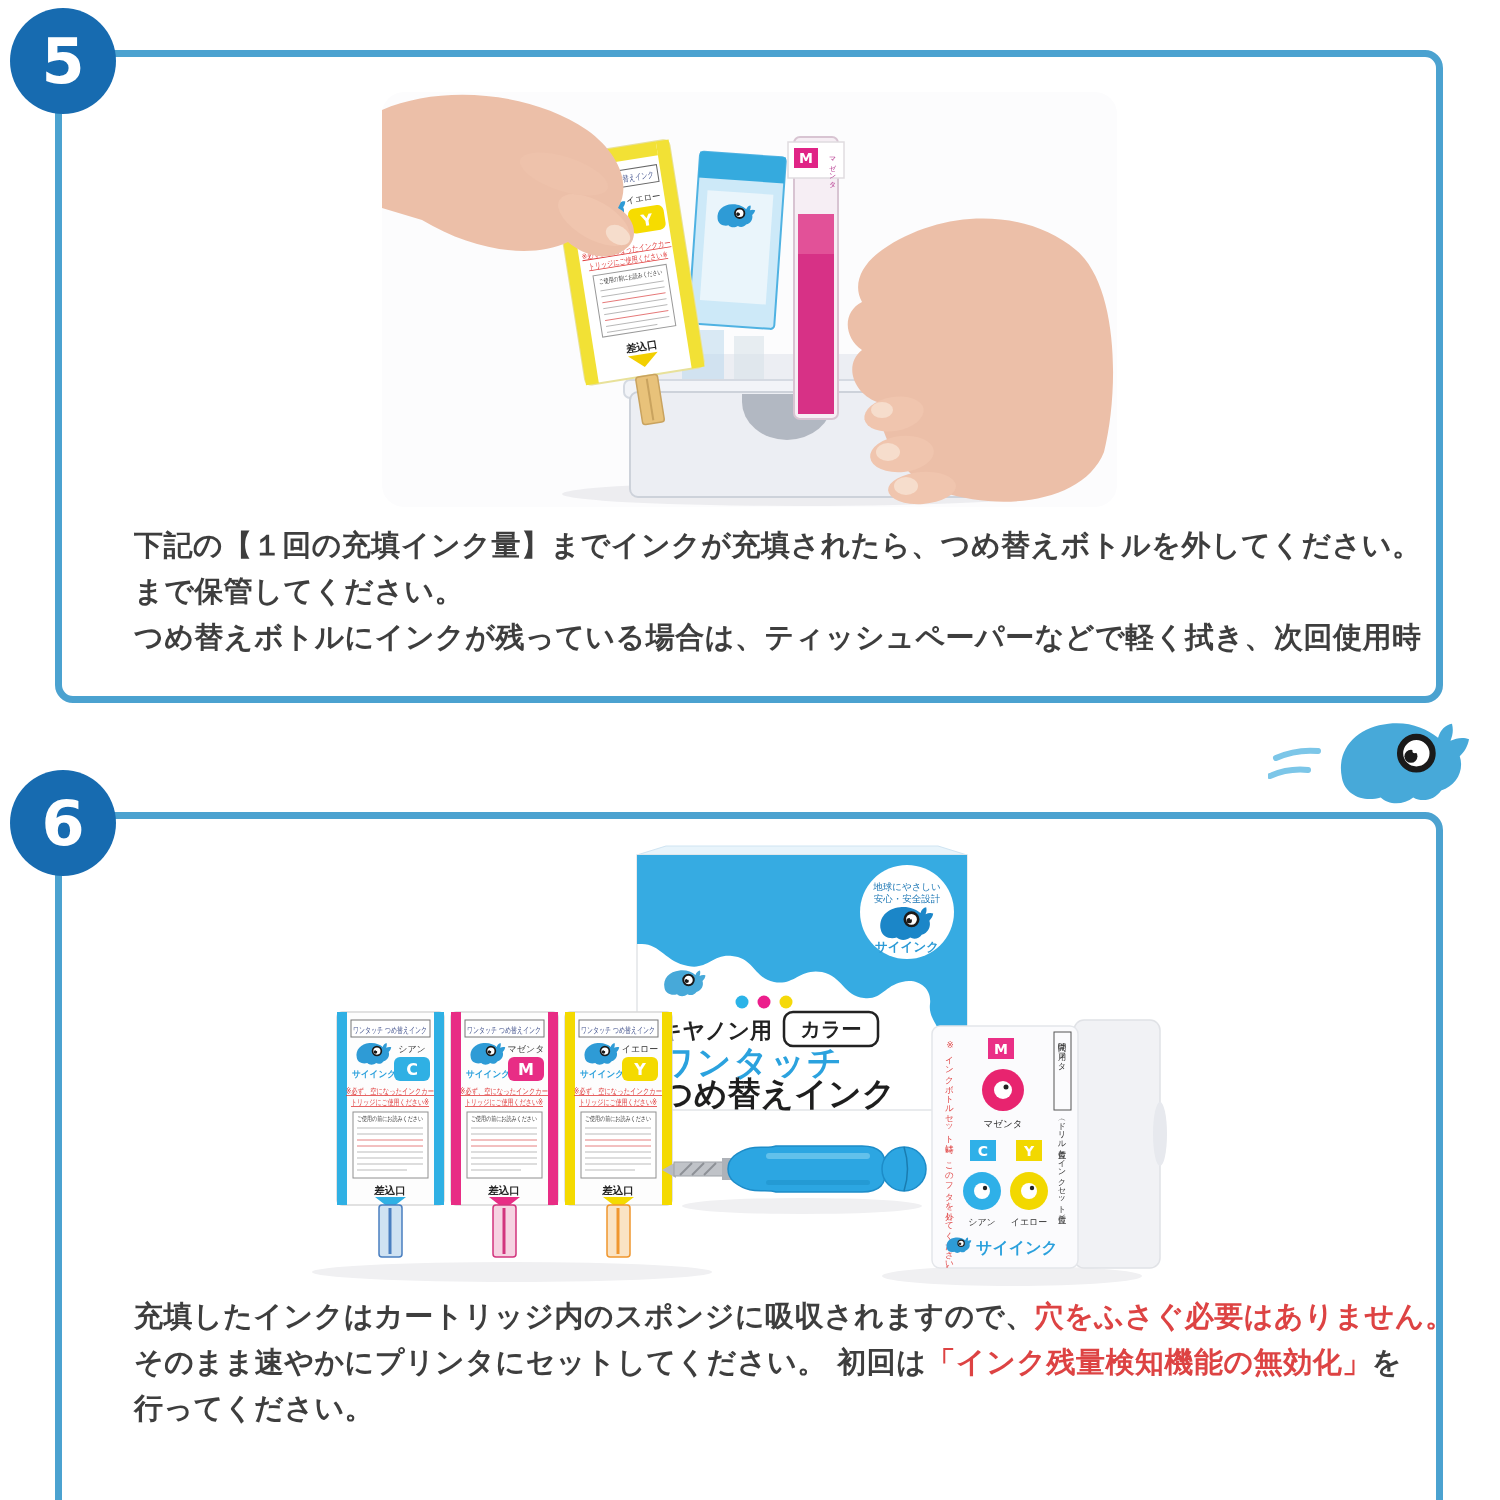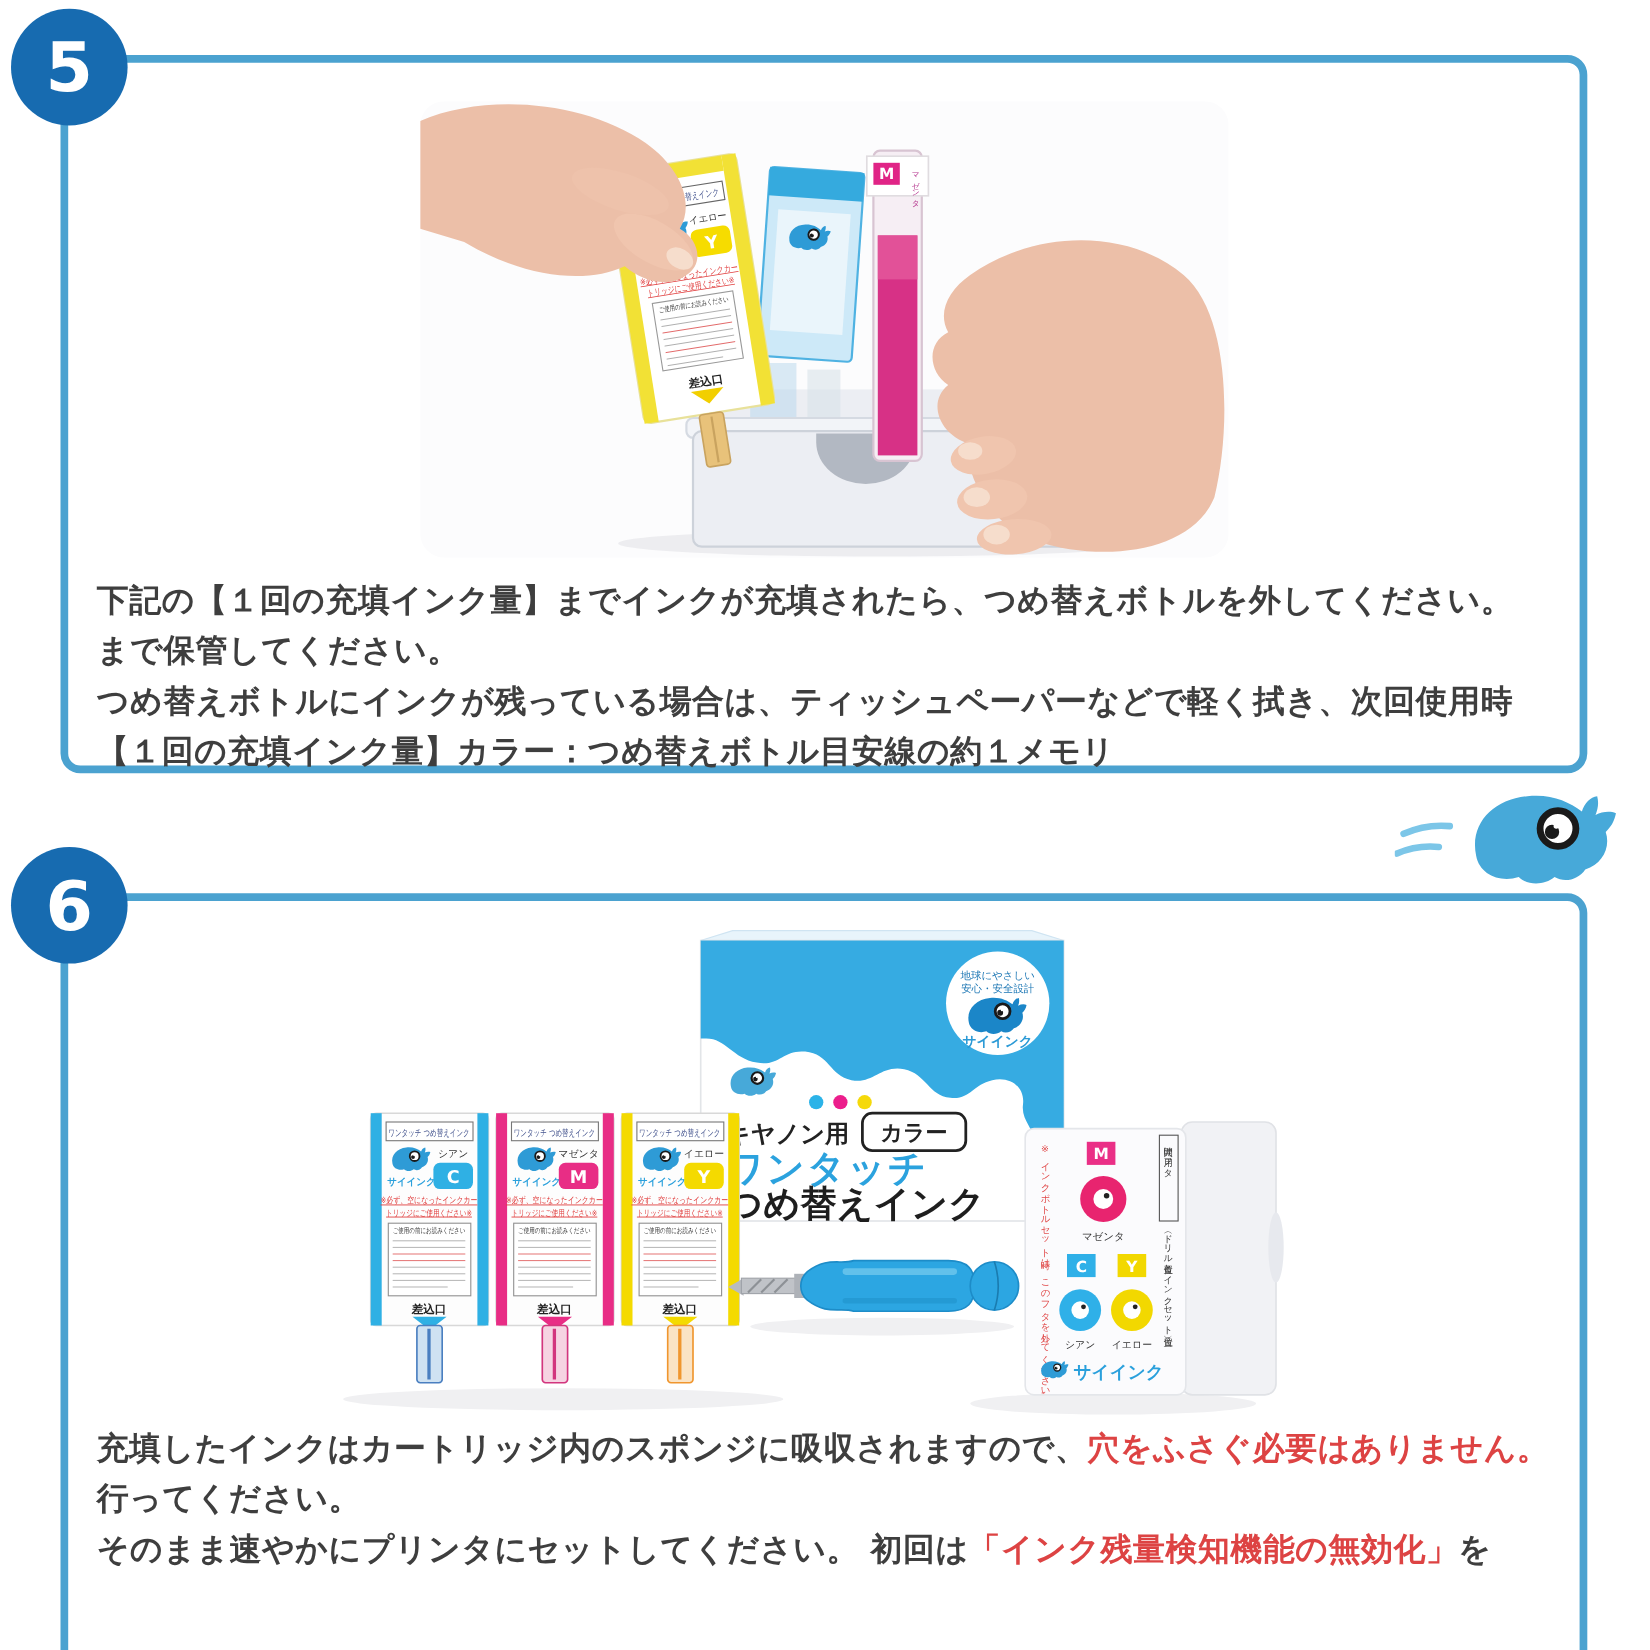--- a/index.html
+++ b/index.html
@@ -12,21 +12,21 @@
     position:absolute;box-sizing:border-box;
     border:7px solid #4ba2d0;border-radius:18px;background:#fff;
   }
   .step-circle{
     position:absolute;width:106px;height:106px;border-radius:50%;
     background:#176bb0;color:#fff;display:flex;align-items:center;justify-content:center;
     font-size:62px;font-weight:bold;z-index:5;
   }
   .body-text{
     position:absolute;font-size:29px;line-height:46px;color:#3e3e3e;
-    font-weight:600;letter-spacing:.5px;white-space:nowrap;
+    font-weight:600;letter-spacing:.5px;white-space:nowrap;margin-left:46px;
   }
   .red{color:#dd4343;}
   svg text{font-family:"DejaVu Sans","Liberation Sans",sans-serif;}
 </style>
 </head>
 <body>
 
 <svg width="0" height="0" style="position:absolute" aria-hidden="true">
   <defs>
     <g id="rhino">
@@ -121,21 +121,20 @@
       <ellipse cx="506" cy="360" rx="12" ry="9" fill="#f6ddcc"></ellipse>
       <ellipse cx="540" cy="396" rx="34" ry="16" transform="rotate(-4 540 396)" fill="#f0c5ae"></ellipse>
       <ellipse cx="524" cy="394" rx="12" ry="9" fill="#f6ddcc"></ellipse>
     </g>
   </svg>
 
   <div class="body-text" style="left:26px;top:465px;">
     <div>下記の【１回の充填インク量】までインクが充填されたら、つめ替えボトルを外してください。</div>
     <div>まで保管してください。</div>
     <div>つめ替えボトルにインクが残っている場合は、ティッシュペーパーなどで軽く拭き、次回使用時</div>
-    <div>【１回の充填インク量】カラー：つめ替えボトル目安線の約１メモリ</div>
   </div>
 </div>
 
 <div class="step-circle" style="left:10px;top:8px;">
   <span>5</span>
 </div>
 
 <svg width="215" height="100" viewBox="0 0 215 100" style="position:absolute;left:1268px;top:714px;">
   <g stroke="#7cc6e8" stroke-width="6" stroke-linecap="round" fill="none">
     <path d="M8 44 q20 -9 42 -7"></path>
@@ -313,20 +312,20 @@
       <rect x="992" y="188" width="17" height="78" fill="none" stroke="#555555" stroke-width="1"></rect>
       <text x="1000" y="193" font-size="8.2" fill="#333333" style="writing-mode:vertical-rl">穴開け用フタ</text>
       <text x="1000" y="272" font-size="8.2" fill="#333333" style="writing-mode:vertical-rl">（ドリル位置とインクセット位置）</text>
       <use href="#rhino" transform="translate(882,392) scale(0.3)" color="#2e9bd6"></use>
       <text x="914" y="409" font-size="16" font-weight="bold" fill="#2aa0dc">サイインク</text>
     </g>
   </svg>
 
   <div class="body-text" style="left:26px;top:474px;">
     <div><span>充填したインクはカートリッジ内のスポンジに吸収されますので、</span><span class="red">穴をふさぐ必要はありません。</span></div>
+    <div><span>そのまま速やかにプリンタにセットしてください。 初回は</span><span class="red">「インク残量検知機能の無効化」</span><span>を</span></div>
     <div><span>行ってください。</span></div>
-    <div><span>そのまま速やかにプリンタにセットしてください。 初回は</span><span class="red">「インク残量検知機能の無効化」</span><span>を</span></div>
   </div>
 </div>
 
 <div class="step-circle" style="left:10px;top:770px;">
   <span>6</span>
 </div>
 
 </body></html>

